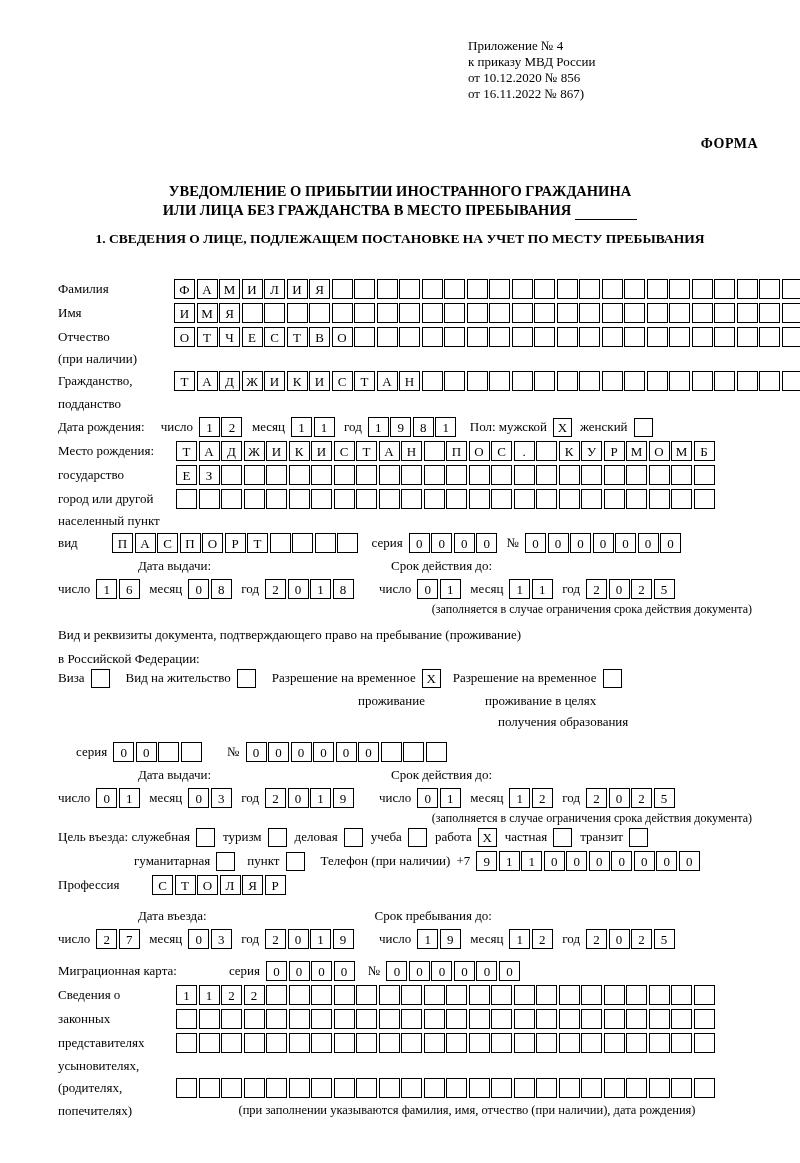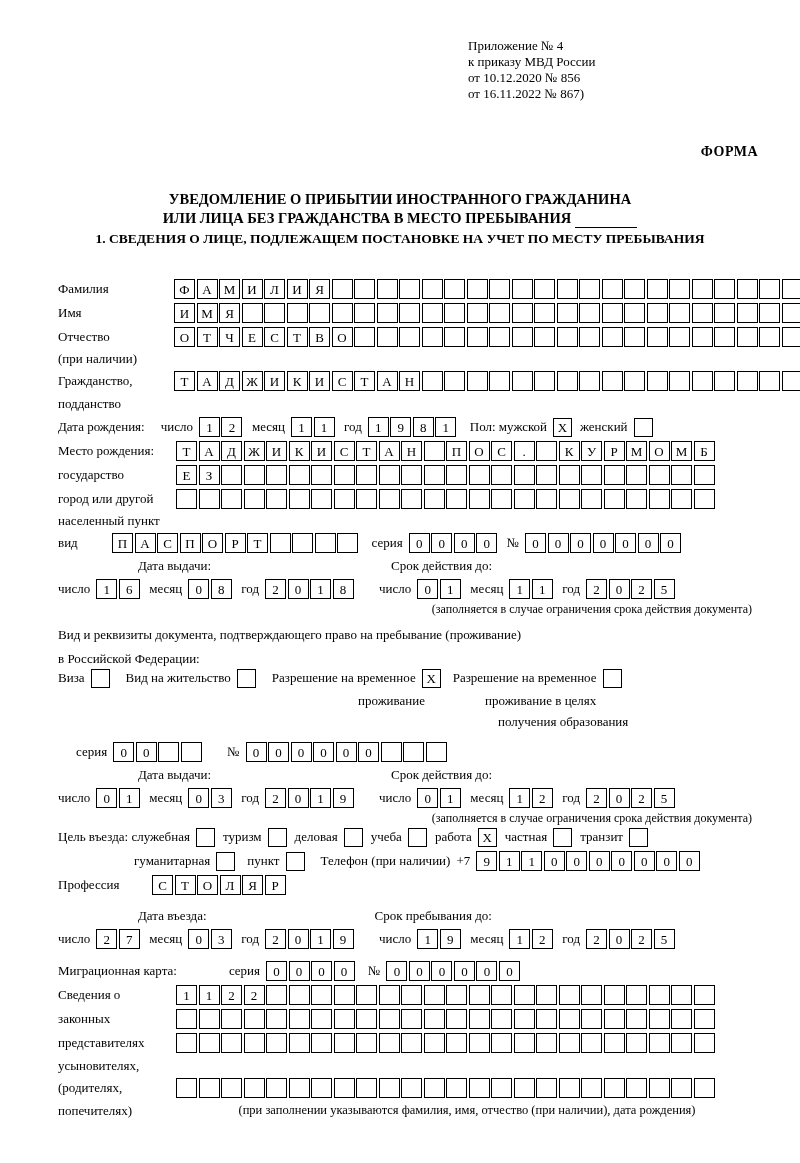--- a/index.html
+++ b/index.html
@@ -26,29 +26,29 @@
     top: 38px;
     right: 42px;
     width: 290px;
     font-size: 13px;
     line-height: 16px;
     text-align: left;
   }
   .header-block .grp2 { margin-top: 9px; }
   .forma {
     position: absolute;
-    top: 144px;
+    top: 136px;
     right: 42px;
     font-size: 14px;
     font-weight: bold;
     letter-spacing: 0.5px;
   }
   .title {
     position: absolute;
-    top: 190px;
+    top: 182px;
     left: 0;
     width: 800px;
     text-align: center;
     font-size: 14.5px;
     font-weight: bold;
     line-height: 19px;
   }
   .title .ul {
     display: inline-block;
     width: 62px;

